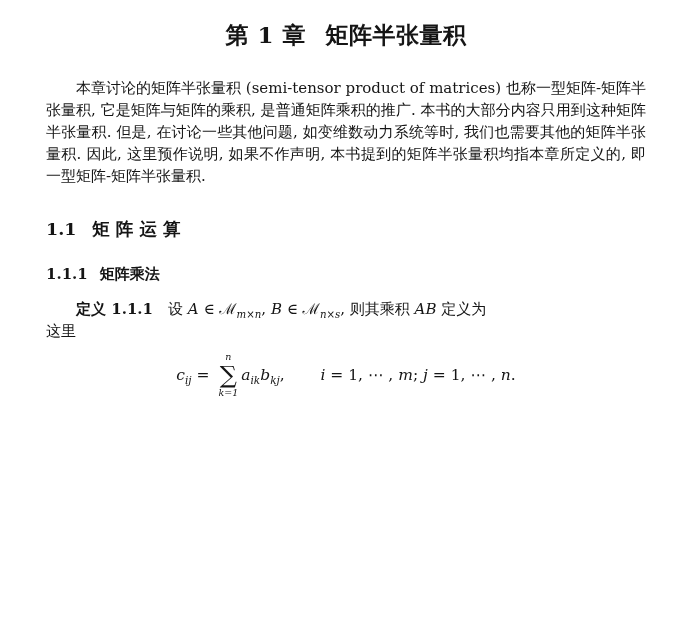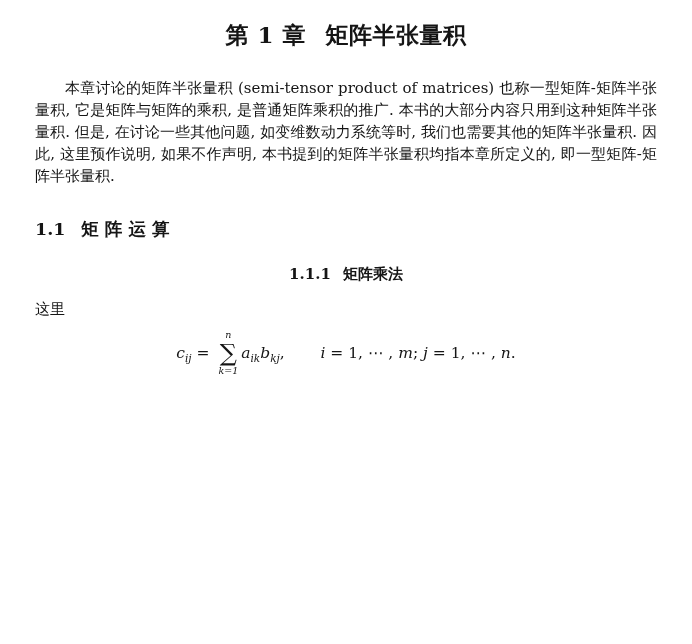--- a/index.html
+++ b/index.html
@@ -7,21 +7,21 @@
   body { background: #ffffff; }
 
   .page {
     width: 692px;
     height: 644px;
     background: #ffffff;
     color: #151515;
     font-family: "DejaVu Serif", "Liberation Serif", serif;
     overflow: hidden;
   }
-  .content { padding: 0 35px; }
+  .content { padding: 0 46px; }
 
   .chapter-title {
     margin: 20px 0 26px;
     text-align: center;
     font-size: 23px;
     font-weight: 700;
     letter-spacing: 0.5px;
   }
   .tgap { display: inline-block; width: 0.85em; }
   .sgap { display: inline-block; width: 0.9em; }
@@ -37,21 +37,20 @@
 
   .section-title {
     margin: 30px 0 24px;
     font-size: 17.5px;
     font-weight: 700;
   }
   .subsection-title {
     margin: 12px 0 14px;
     font-size: 15px;
     font-weight: 700;
-    text-align: center;
   }
 
   .bold { font-weight: 700; }
   .mi { font-style: italic; }
   .mo { font-style: normal; }
   .cal { font-style: normal; }
   sub.ms { font-size: 68%; font-style: italic; line-height: 0; }
 
   .equation {
     position: relative;
@@ -90,20 +89,21 @@
 
     <h1 class="chapter-title"><span>第 1 章</span><span class="tgap"></span><span>矩阵半张量积</span></h1>
 
     <p class="para indent">本章讨论的矩阵半张量积 (semi-tensor product of matrices) 也称一型矩阵-矩阵半张量积, 它是矩阵与矩阵的乘积, 是普通矩阵乘积的推广. 本书的大部分内容只用到这种矩阵半张量积. 但是, 在讨论一些其他问题, 如变维数动力系统等时, 我们也需要其他的矩阵半张量积. 因此, 这里预作说明, 如果不作声明, 本书提到的矩阵半张量积均指本章所定义的, 即一型矩阵-矩阵半张量积.</p>
 
     <h2 class="section-title"><span>1.1</span><span class="sgap"></span><span>矩 阵 运 算</span></h2>
 
     <h3 class="subsection-title"><span>1.1.1</span><span class="ssgap"></span><span>矩阵乘法</span></h3>
 
 
+    <p class="para indent"><span class="bold">定义 1.1.1</span><span>　设 </span><span class="mi">A</span><span class="mo"> ∈ </span><span class="cal">ℳ</span><sub class="ms">m×n</sub><span class="mo">, </span><span class="mi">B</span><span class="mo"> ∈ </span><span class="cal">ℳ</span><sub class="ms">n×s</sub><span class="mo">,</span><span> 则其乘积 </span><span class="mi">AB</span><span> 定义为</span></p>
 
 
     <p class="para">这里</p>
 
     <div class="equation display">
       <span class="eq-body"><span class="mi">c</span><sub class="ms">ij</sub><span class="mo"> = </span><span class="bigop">
             <span class="lim">n</span>
             <span class="sym">∑</span>
             <span class="lim">k=1</span>
           </span><span class="mi">a</span><sub class="ms">ik</sub><span class="mi">b</span><sub class="ms">kj</sub><span class="mo">,</span><span class="gap"></span><span class="mi">i</span><span class="mo"> = 1, ⋯ , </span><span class="mi">m</span><span class="mo">; </span><span class="mi">j</span><span class="mo"> = 1, ⋯ , </span><span class="mi">n</span><span class="mo">.</span></span>

